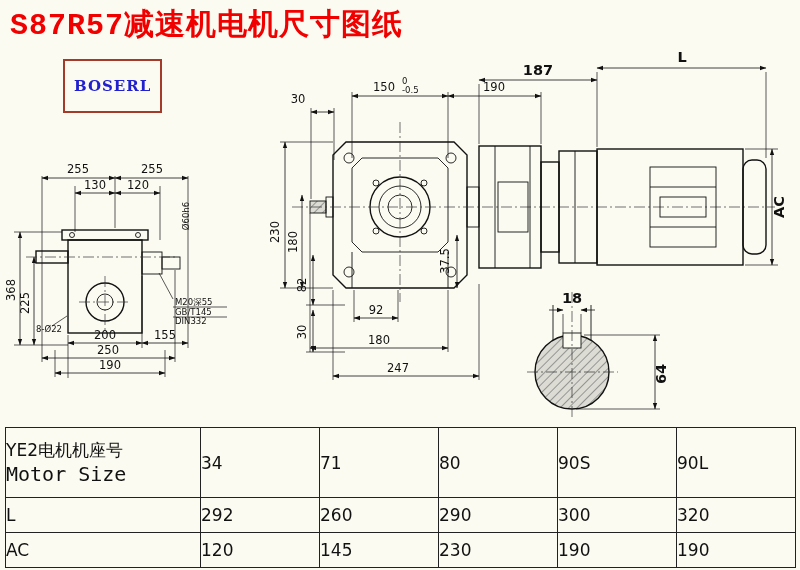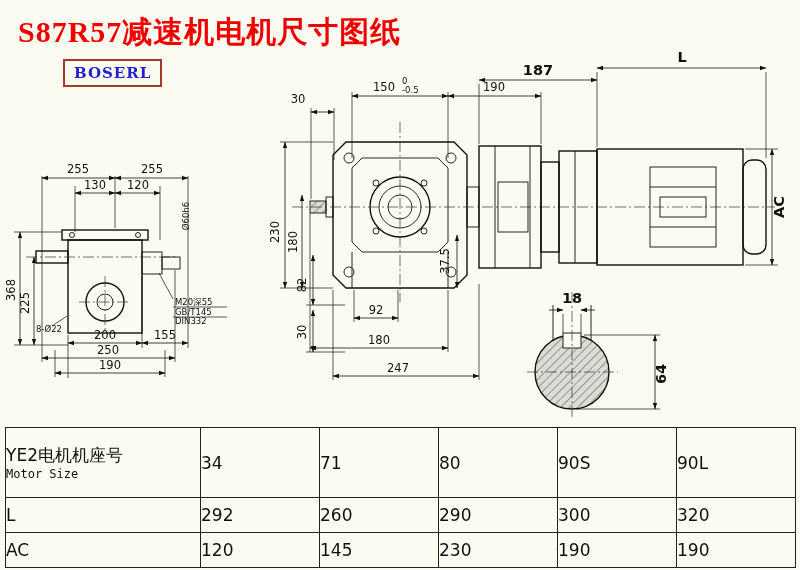--- a/index.html
+++ b/index.html
@@ -1,28 +1,28 @@
 <!DOCTYPE html>
 <html><head>
 <meta charset="utf-8">
 <style>
   html,body{margin:0;padding:0;}
   body{
     width:800px;height:570px;position:relative;overflow:hidden;
     background:#fcfbf1;font-family:"DejaVu Sans",sans-serif;color:#111;
   }
   .page-title{
-    position:absolute;left:6px;top:0px;margin:12px;
+    position:absolute;left:6px;top:0px;margin:4px;
     font-size:30px;font-weight:bold;color:#f10000;letter-spacing:1px;
-    font-family:Liberation Serif, serif;
+    font-family:Liberation Mono, monospace;
   }
   .logo-box{
     position:absolute;left:63px;top:59px;
     border:2px solid #a33a2a;color:#2121cf;background:transparent;
-    font:bold 15px "DejaVu Serif",serif;padding:3px 9px;letter-spacing:1px;
+    font:bold 15px "DejaVu Serif",serif;padding:16px 9px;letter-spacing:1px;
   }
   svg.draw{position:absolute;left:0;top:0;}
   
   .ol{fill:none;stroke:#111;stroke-width:1.4;}
   .ol2{fill:none;stroke:#111;stroke-width:0.9;}
   .ext{stroke:#111;stroke-width:0.7;fill:none;}
   .dim{stroke:#111;stroke-width:0.8;fill:none;marker-start:url(#arw);marker-end:url(#arw);}
   .dimE{stroke:#111;stroke-width:0.8;fill:none;marker-end:url(#arw);}
   .cl{stroke:#333;stroke-width:0.7;fill:none;stroke-dasharray:11 3 2 3;}
   text.d{font-family:"DejaVu Sans",sans-serif;font-size:11.5px;fill:#111;text-anchor:middle;}
@@ -32,21 +32,21 @@
   .fillw{fill:#fcfbf1;}
   
   table.spec{
     position:absolute;left:5px;top:427px;width:790px;height:141px;
     border-collapse:collapse;table-layout:fixed;font-size:17px;color:#111;
     background:#fcfbf1;
   }
   table.spec td{border:1px solid #222;vertical-align:middle;padding:0;}
   table.spec tr.hdr{height:56px;}
   table.spec tr.row{height:28px;}
-  td .en{font-family:"DejaVu Sans Mono",monospace;font-size:12px;}
+  td .en{font-family:"DejaVu Sans Mono",monospace;font-size:20px;}
 </style>
 </head>
 <body>
 
 <h1 class="page-title">S87R57减速机电机尺寸图纸</h1>
 <div class="logo-box">BOSERL</div>
 
 <svg class="draw" width="800" height="570" viewBox="0 0 800 570">
   <defs>
     <marker id="arw" viewBox="0 0 10 8" markerWidth="9" markerHeight="7" refX="9" refY="4" orient="auto-start-reverse">

